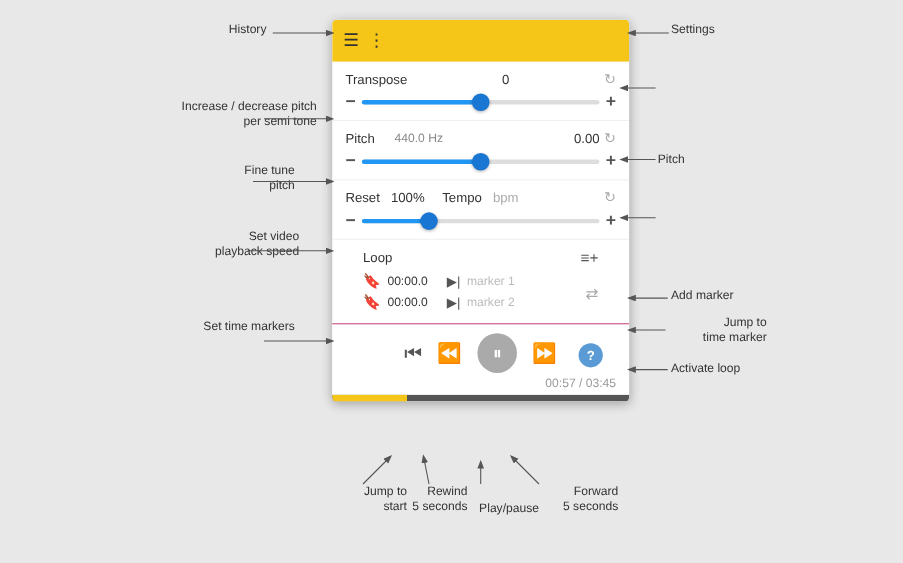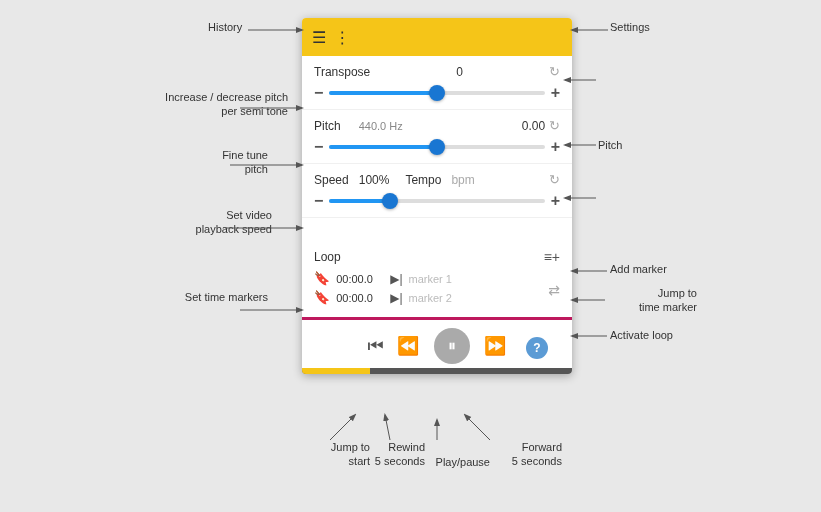--- a/index.html
+++ b/index.html
@@ -134,23 +134,22 @@
       gap: 6px;
       margin-bottom: 6px;
     }
     .speed-label { font-size: 12px; color: #333; font-weight: 500; }
     .speed-value { font-size: 12px; color: #333; }
     .tempo-label { font-size: 12px; color: #333; font-weight: 500; }
     .tempo-value { font-size: 12px; color: #aaa; }
 
     
     .loop-section {
-      padding: 8px 12px;
-      border-bottom: 3px solid #be185d;
-      margin-top: 23px;
+      padding: 8px 28px;
+      border-bottom: 1px solid #be185d;
     }
     .loop-header {
       display: flex;
       align-items: center;
       justify-content: space-between;
       margin-bottom: 6px;
     }
     .loop-label { font-size: 12px; color: #333; font-weight: 500; }
     .loop-add-icon { color: #555; font-size: 14px; cursor: pointer; }
 
@@ -287,21 +286,21 @@
       <div class="slider-track">
         <div class="slider-fill" style="width: 50%;"></div>
         <div class="slider-thumb" style="left: calc(50% - 8px);"></div>
       </div>
       <span class="slider-btn">+</span>
     </div>
   </div>
 
   <div class="section">
     <div class="speed-header">
-      <span class="speed-label">Speed</span>
+      <span class="speed-label">Reset</span>
       <span class="speed-value" style="margin-left:4px;">100%</span>
       <span style="margin-left:10px;" class="tempo-label">Tempo</span>
       <span class="tempo-value" style="margin-left:4px;">bpm</span>
       <span class="reset-icon" style="margin-left:auto;">↻</span>
     </div>
     <div class="slider-row">
       <span class="slider-btn">−</span>
       <div class="slider-track">
         <div class="slider-fill" style="width: 28%;"></div>
         <div class="slider-thumb" style="left: calc(28% - 8px);"></div>
@@ -343,20 +342,23 @@
         <span class="player-btn" style="font-size:18px;">⏪</span>
         <div class="play-pause-btn">
           <span>⏸</span>
         </div>
         <span class="player-btn" style="font-size:18px;">⏩</span>
       </div>
       <div class="help-btn">
         <span>?</span>
       </div>
     </div>
+    <div class="player-time">
+      <span>00:57</span> / <span>03:45</span>
+    </div>
     <div class="progress-bar-track">
       <div class="progress-bar-fill"></div>
     </div>
   </div>
 </div>
 
 <div class="annotation" style="left:208px; top:20px;">History</div>
 
 <div class="annotation" style="left:610px; top:20px;">Settings</div>
 

